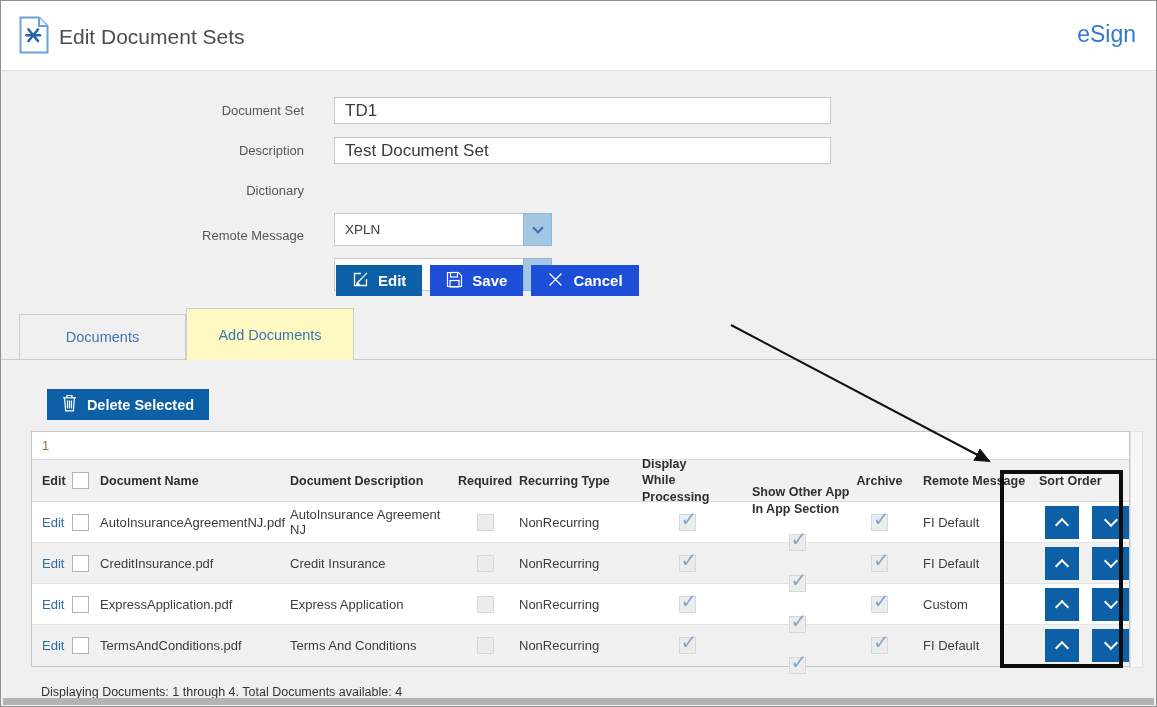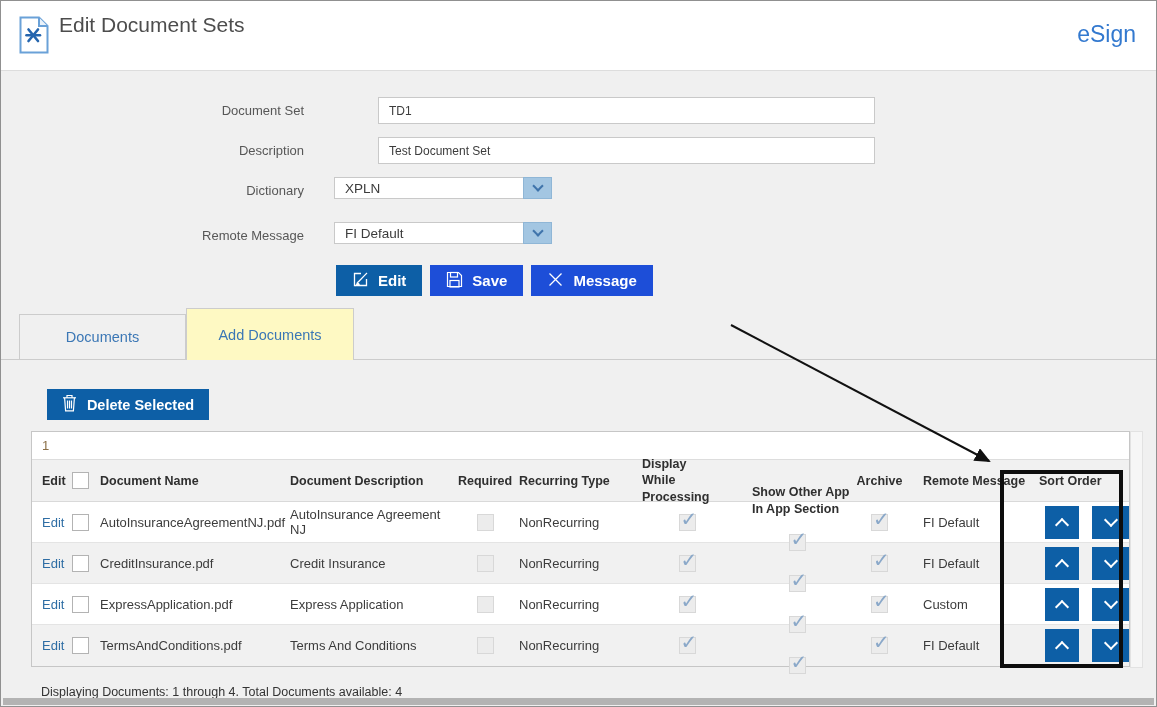--- a/index.html
+++ b/index.html
@@ -4,30 +4,30 @@
 <style>
   * { margin:0; padding:0; box-sizing:border-box; }
   body { font-family:"Liberation Sans", sans-serif; background:#fff; }
   .screen { position:relative; width:1157px; height:707px; background:#f0f0f0;
             border:1px solid #909090; overflow:hidden; }
 
   
   .topbar { position:absolute; left:0; top:0; width:100%; height:70px; background:#fff;
             border-bottom:1px solid #ddd; }
   .app-icon { position:absolute; left:18px; top:15px; }
-  .page-title { position:absolute; left:58px; top:12px; font-size:21px; color:#4d4d4d;text-align:center; }
+  .page-title { position:absolute; left:58px; top:24px; font-size:21px; color:#4d4d4d;text-align:center; }
   .brand { position:absolute; right:20px; top:20px; font-size:23px; color:#3379cf; }
 
   
   .flabel { position:absolute; left:60px; width:243px; text-align:right;
             font-size:13px; color:#575757; }
   .txt { position:absolute; left:333px; width:497px; height:27px; background:#fff;
-         border:1px solid #c9c9c9; padding:0 10px; font-size:12px; color:#3c3c3c;
-         font-family:"Liberation Sans", sans-serif;margin-left:44px; }
-  .selectbox { position:absolute; left:333px; width:218px; height:22px; display:flex; }
+         border:1px solid #c9c9c9; padding:0 10px; font-size:17px; color:#3c3c3c;
+         font-family:"Liberation Sans", sans-serif; }
+  .selectbox { position:absolute; left:333px; width:218px; height:33px; display:flex;margin-top:36px; }
   .sel-val { flex:1; background:#fff; border:1px solid #c9c9c9; border-right:none;
              font-size:13.5px; color:#3c3c3c; display:flex; align-items:center; padding-left:10px; }
   .sel-btn { width:29px; background:#a3c6e2; border:1px solid #8fb6d6; display:flex;
              align-items:center; justify-content:center; cursor:pointer; }
   .sel-chev { width:8px; height:8px; border-bottom:2px solid #3f74ab; border-right:2px solid #3f74ab;
               transform:rotate(45deg); margin-top:-4px; }
 
   
   .btnrow { position:absolute; left:335px; top:264px; display:flex; gap:8px; }
   .btn { height:31px; border:none; color:#fff; font-size:15px; font-weight:bold;
@@ -171,21 +171,21 @@
         </svg>
       </span>
       <span>Save</span>
     </button>
     <button class="btn btn-muted">
       <span>
         <svg width="17" height="17" viewBox="0 0 17 17" stroke="#ffffff" stroke-width="1.3">
           <path d="M2.5 2.5 L14.5 14.5 M14.5 2.5 L2.5 14.5"></path>
         </svg>
       </span>
-      <span>Message</span>
+      <span>Cancel</span>
     </button>
   </div>
 
   <div class="tabline"></div>
   <div class="tab tab-documents">
     <span>Documents</span>
   </div>
   <div class="tab tab-add">
     <span>Add Documents</span>
   </div>

